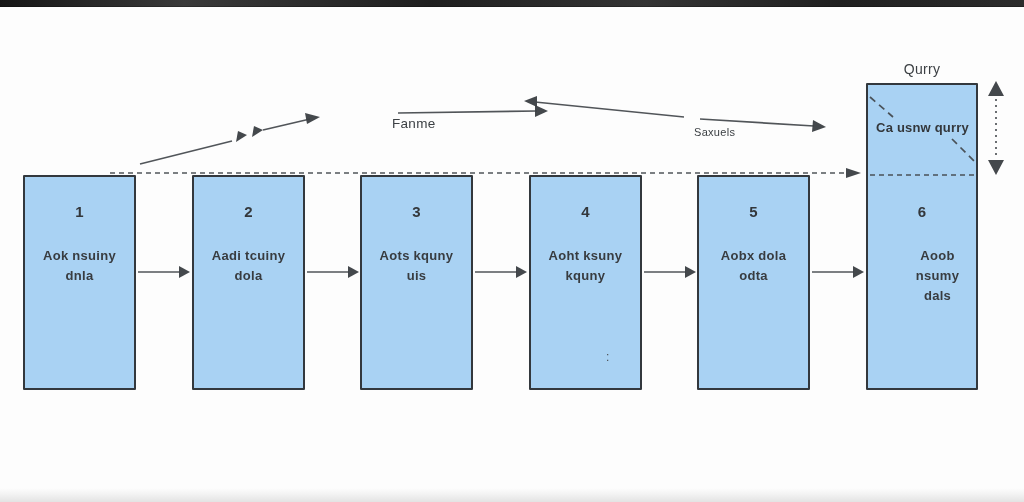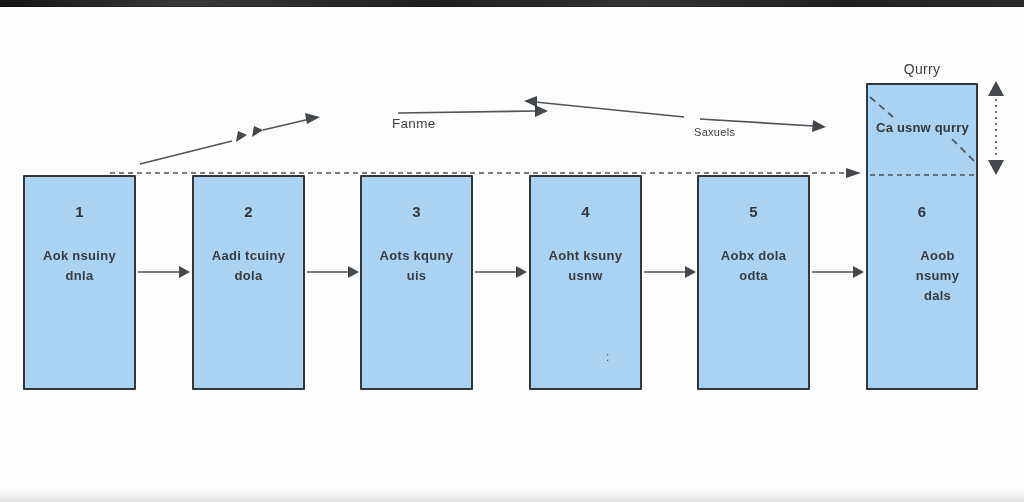--- a/index.html
+++ b/index.html
@@ -75,21 +75,21 @@
     <div class="num">3</div>
     <div class="txt">
       <div>Aots kquny</div>
         <div>uis</div>
     </div>
   </div>
   <div class="box" style="left:529px">
     <div class="num">4</div>
     <div class="txt">
       <div>Aoht ksuny</div>
-        <div>usnw</div>
+        <div>kquny</div>
     </div>
   </div>
   <div class="box" style="left:697px">
     <div class="num">5</div>
     <div class="txt">
       <div>Aobx dola</div>
         <div>odta</div>
     </div>
   </div>
 

